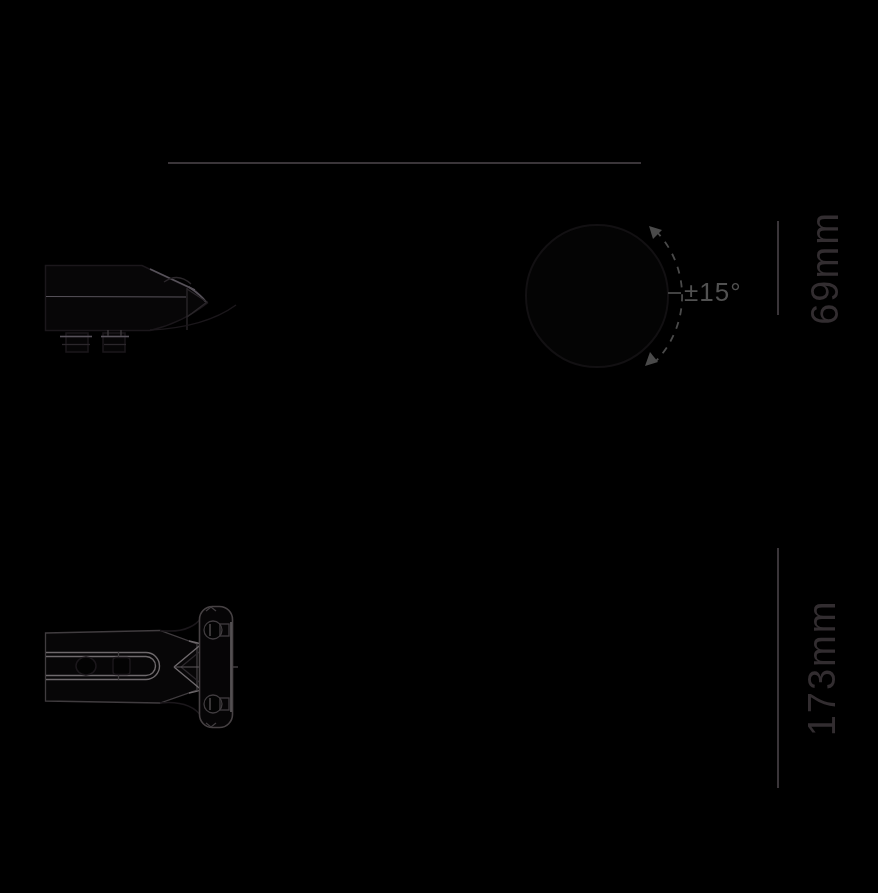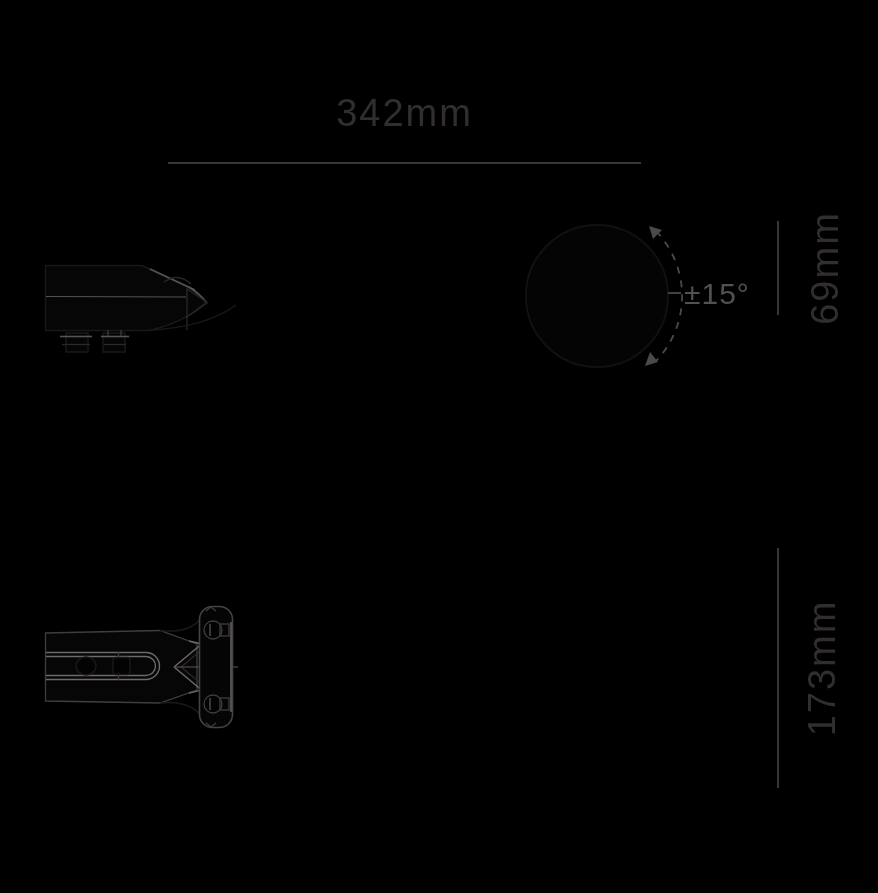--- a/index.html
+++ b/index.html
@@ -24,21 +24,21 @@
   }
   .v-label{
     transform:translate(-50%,-50%) rotate(-90deg);
   }
   #side-height-label{left:825px;top:268px;}
   #plan-height-label{left:822px;top:668px;}
   #tilt-angle-label{
     position:absolute;
     left:684px;top:277px;
     color:var(--angle-text,#515151);
-    font-size:30px;
+    font-size:26px;
     font-weight:400;
     letter-spacing:1px;
   }
   .dim-line{position:absolute;background:var(--dim-line,#3a3539);}
   #top-width-line{left:168px;top:162px;width:473px;height:2px;}
   #side-height-line{left:777px;top:221px;width:2px;height:94px;}
   #plan-height-line{left:777px;top:548px;width:2px;height:240px;}
   #drawing{position:absolute;left:0;top:0;}
   
   .nf{fill:none;}
@@ -56,21 +56,20 @@
   .f-arc{fill:var(--arc,#4a4a4a);stroke:none;}
   .head{fill:var(--fill-head,#040404);stroke:var(--line-head,#121012);stroke-width:2px;}
   .arc-dash{stroke:var(--arc,#4a4a4a);stroke-width:1.8px;stroke-dasharray:7 7;fill:none;}
   .arc-solid{stroke:var(--arc,#4a4a4a);stroke-width:1.8px;fill:none;}
 </style>
 </head>
 <body>
 
 <div id="canvas">
 
-  <div id="top-width-label" class="dim-label">342mm</div>
   <div id="top-width-line" class="dim-line"></div>
 
   <div id="side-height-line" class="dim-line"></div>
   <div id="side-height-label" class="dim-label v-label">69mm</div>
 
   <div id="plan-height-line" class="dim-line"></div>
   <div id="plan-height-label" class="dim-label v-label">173mm</div>
 
   <div id="tilt-angle-label">±15°</div>
 

